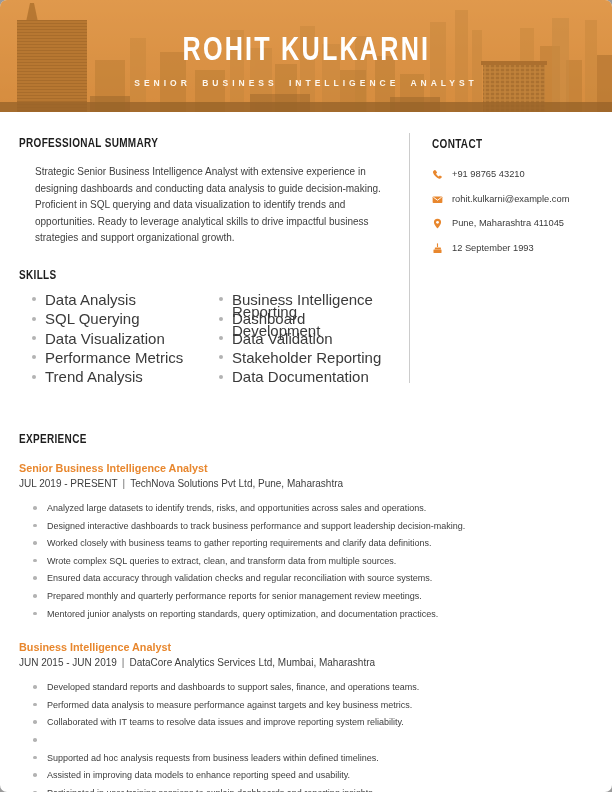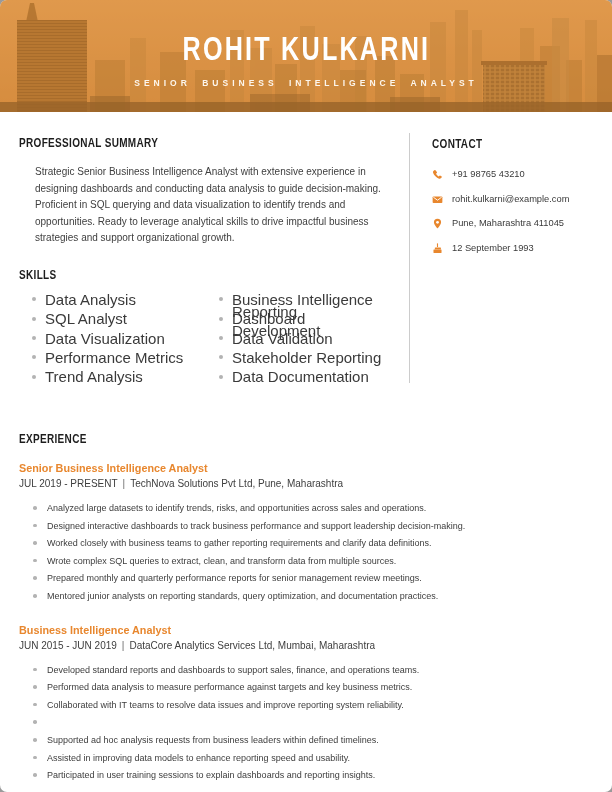--- a/index.html
+++ b/index.html
@@ -128,21 +128,21 @@
     <div class="left-col">
       <h2 class="sec">PROFESSIONAL SUMMARY</h2>
       <p class="summary">Strategic Senior Business Intelligence Analyst with extensive experience in designing dashboards and conducting data analysis to guide decision-making. Proficient in SQL querying and data visualization to identify trends and opportunities. Ready to leverage analytical skills to drive impactful business strategies and support organizational growth.</p>
 
       <h2 class="sec skills-h">SKILLS</h2>
       <div class="skills-cols">
         <ul class="skill-list">
 
             <li><span class="dot"></span><span>Data Analysis</span></li>
 
-            <li><span class="dot"></span><span>SQL Analyst</span></li>
+            <li><span class="dot"></span><span>SQL Querying</span></li>
 
             <li><span class="dot"></span><span>Data Visualization</span></li>
 
             <li><span class="dot"></span><span>Performance Metrics</span></li>
 
             <li><span class="dot"></span><span>Trend Analysis</span></li>
           </ul>
         <ul class="skill-list">
 
             <li><span class="dot"></span><span>Business Intelligence Reporting</span></li>
@@ -209,20 +209,21 @@
       <ul class="job-bullets">
 
           <li><span class="dot"></span><span>Analyzed large datasets to identify trends, risks, and opportunities across sales and operations.</span></li>
 
           <li><span class="dot"></span><span>Designed interactive dashboards to track business performance and support leadership decision-making.</span></li>
 
           <li><span class="dot"></span><span>Worked closely with business teams to gather reporting requirements and clarify data definitions.</span></li>
 
           <li><span class="dot"></span><span>Wrote complex SQL queries to extract, clean, and transform data from multiple sources.</span></li>
 
+          <li><span class="dot"></span><span>Ensured data accuracy through validation checks and regular reconciliation with source systems.</span></li>
 
           <li><span class="dot"></span><span>Prepared monthly and quarterly performance reports for senior management review meetings.</span></li>
 
           <li><span class="dot"></span><span>Mentored junior analysts on reporting standards, query optimization, and documentation practices.</span></li>
         </ul>
     </div>
 
     <div class="job">
       <h3 class="job-title">Business Intelligence Analyst</h3>
       <div class="job-meta">

